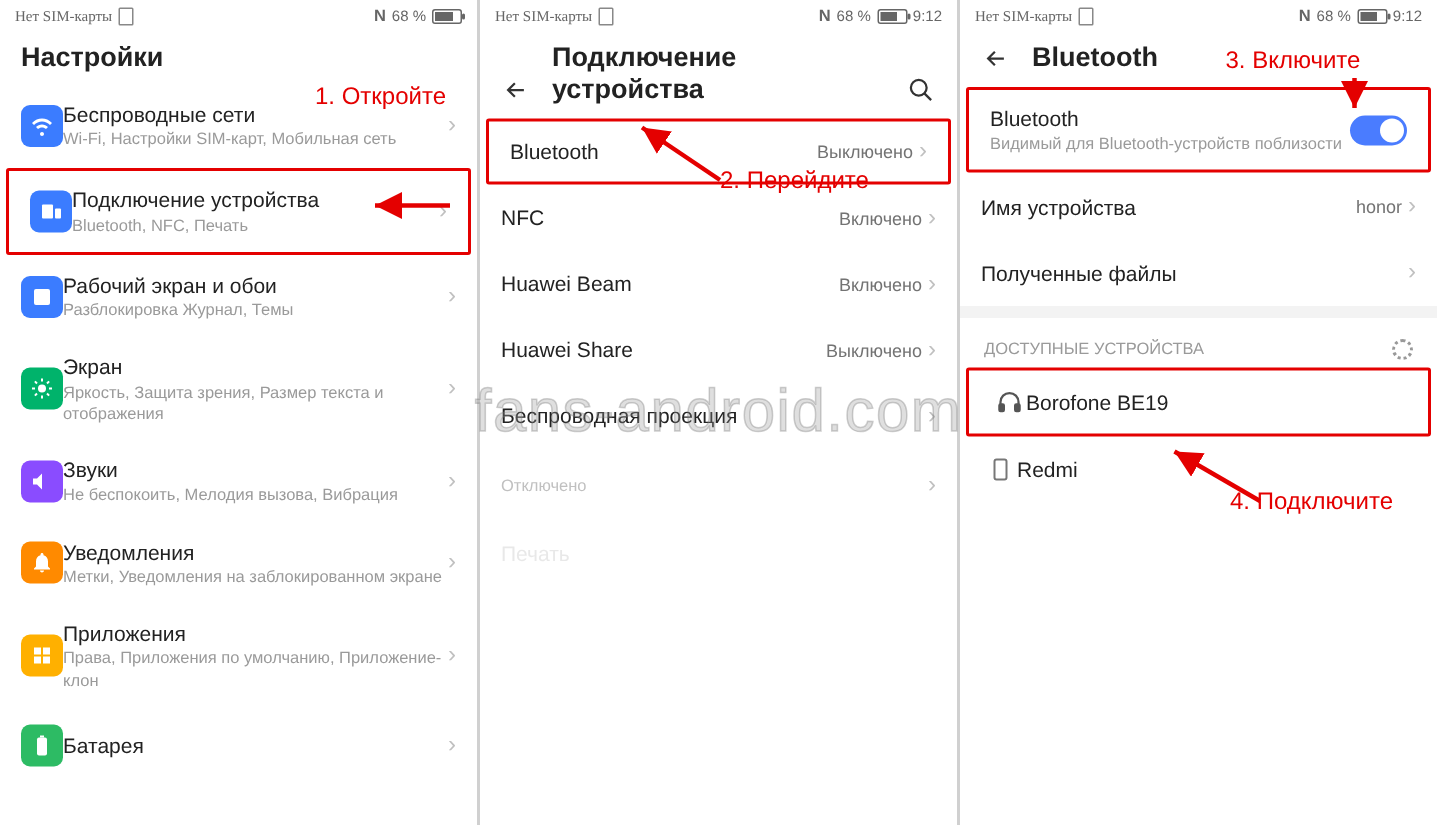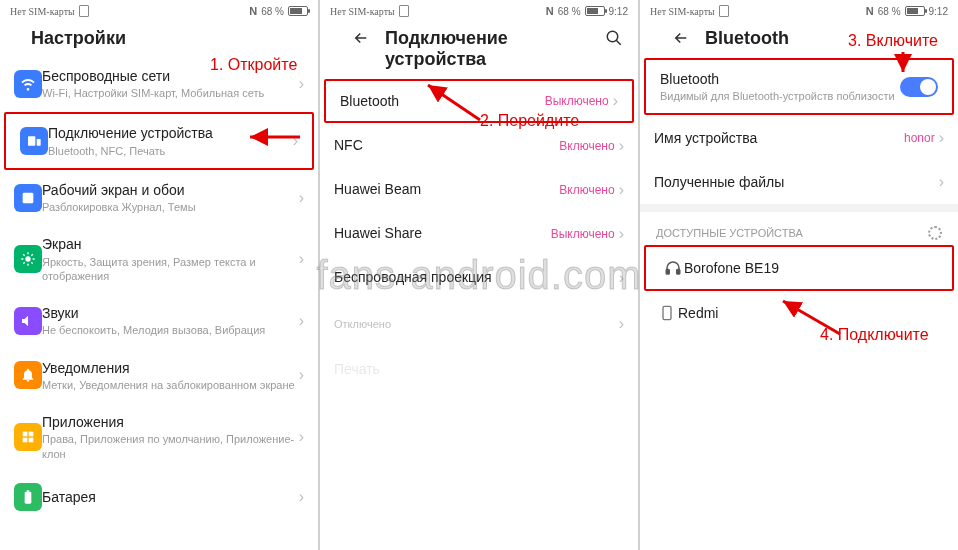--- a/index.html
+++ b/index.html
@@ -53,22 +53,22 @@
     width:2px; height:4px; background:#666; border-radius:1px;
   }
   .battery .fill {
     position:absolute; left:1px; top:1px; bottom:1px;
     width: 65%; background:#666;
   }
 
   
   .screen-header {
     display: flex;
-    align-items: flex-start;
-    padding: 8px 14px 8px 31px;
+    align-items: flex-end;
+    padding: 8px 14px 8px 14px;
     gap: 14px;
   }
   .screen-header h1 {
     font-size: 18px;
     font-weight: 600;
     color: #222;
     flex: 1;
   }
   .back-arrow, .search-ico {
     width: 20px; height: 20px;
@@ -98,21 +98,21 @@
   }
   .row .sub {
     font-size: 11px; color: #9a9a9a;
     line-height: 1.3;
     margin-top: 1px;
   }
   .row .chevron {
     color: #c0c0c0; font-size: 16px; flex-shrink:0;
   }
   .row .value {
-    font-size: 12px; color: #ec4899;
+    font-size: 12px; color: #737373;
     margin-right: 4px;
     margin-left: 24px;
   }
   .row.disabled .title, .row.disabled .sub { color: #c0c0c0; }
 
   .section-label {
     font-size: 11px;
     color: #9a9a9a;
     padding: 14px 16px 4px;
     display: flex;
@@ -498,21 +498,21 @@
 <div class="annot" style="left:480px; top:112px;">2. Перейдите</div>
 <svg class="arrow" style="left:420px; top:80px;" width="70" height="45">
     <defs>
       <marker id="ah2" markerWidth="8" markerHeight="8" refX="6" refY="3" orient="auto">
         <path d="M0,0 L6,3 L0,6 z" fill="#e40000"></path>
       </marker>
     </defs>
     <line x1="60" y1="40" x2="8" y2="5" stroke="#e40000" stroke-width="3" marker-end="url(#ah2)"></line>
   </svg>
 
-<div class="annot" style="left:848px; top:32px;">3. Включите</div>
+<div class="annot" style="left:817px; top:32px;">3. Включите</div>
 <svg class="arrow" style="left:888px; top:50px;" width="40" height="30">
     <defs>
       <marker id="ah3" markerWidth="8" markerHeight="8" refX="6" refY="3" orient="auto">
         <path d="M0,0 L6,3 L0,6 z" fill="#e40000"></path>
       </marker>
     </defs>
     <line x1="15" y1="2" x2="15" y2="22" stroke="#e40000" stroke-width="3" marker-end="url(#ah3)"></line>
   </svg>
 
 <div class="annot" style="left:820px; top:326px;">4. Подключите</div>

